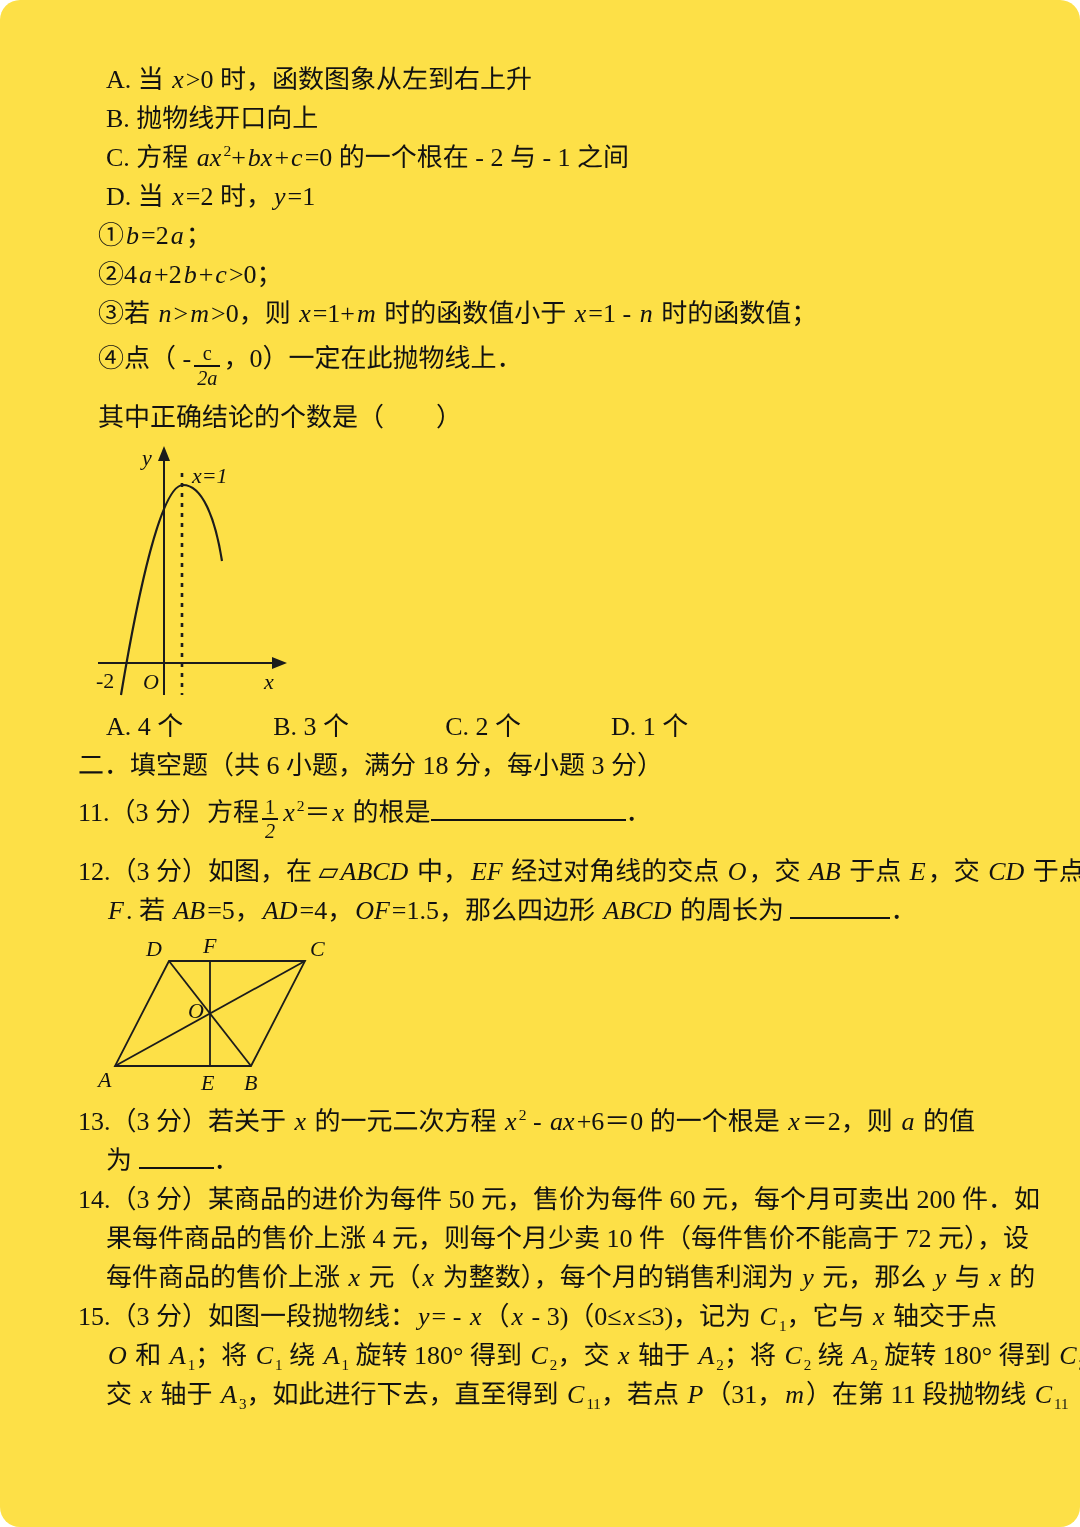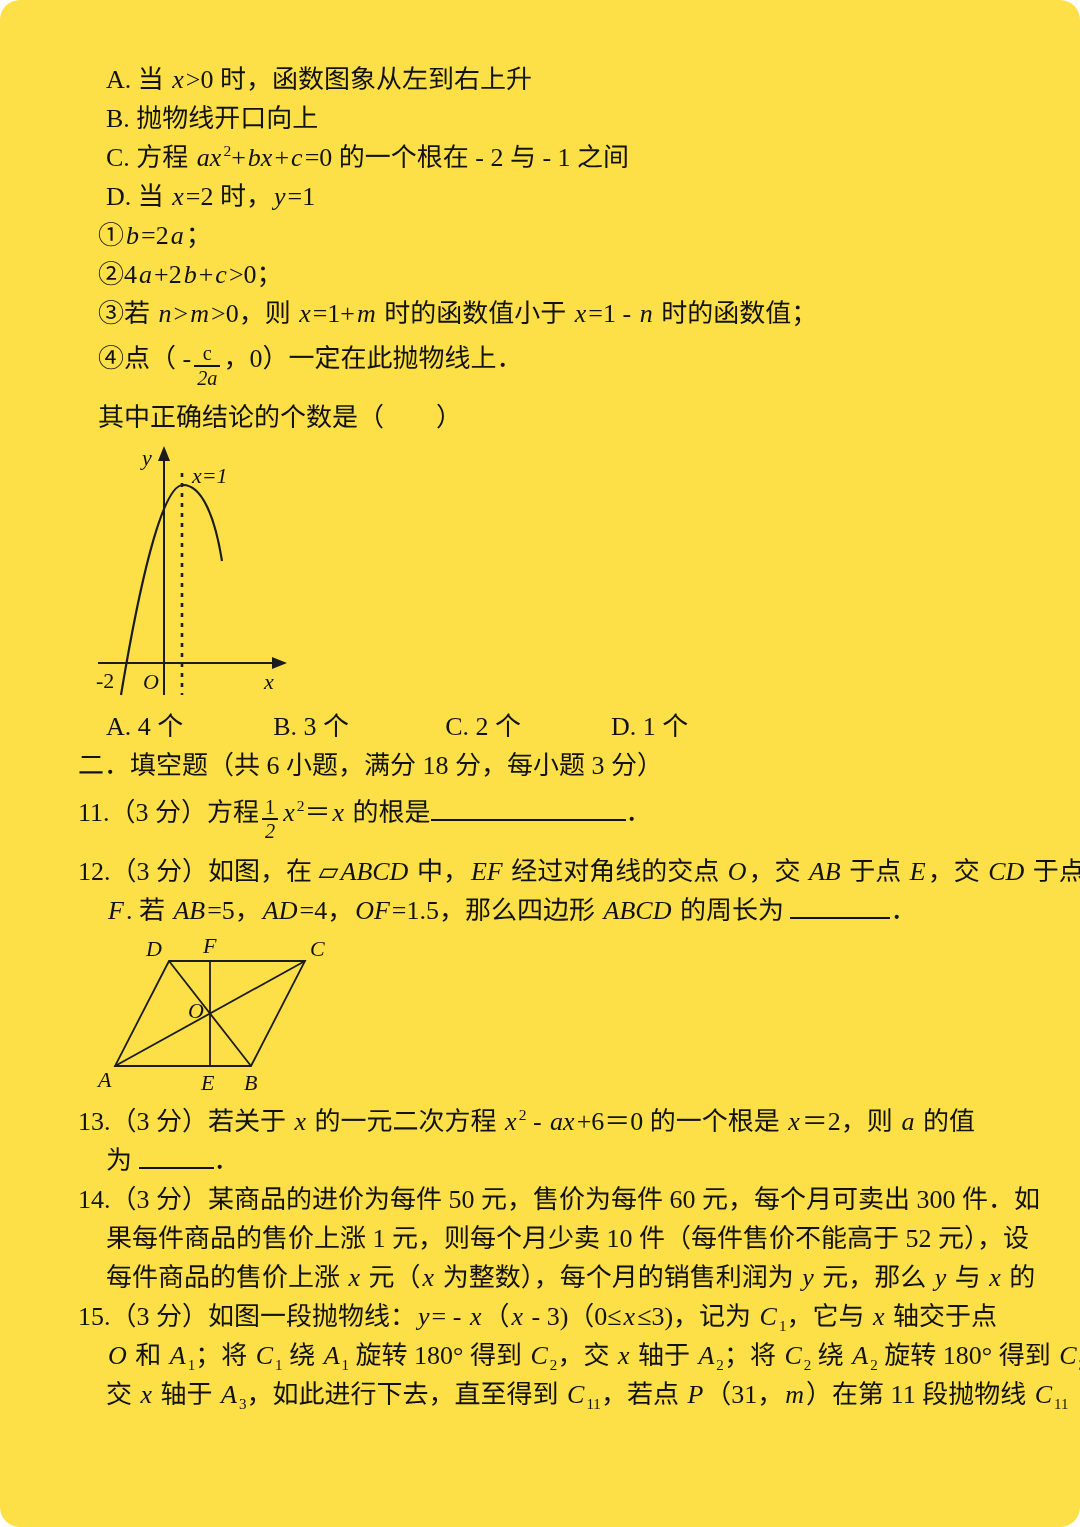--- a/index.html
+++ b/index.html
@@ -86,21 +86,21 @@
     <text x="58" y="18" class="it" font-size="21">D</text>
     <text x="115" y="15" class="it" font-size="21">F</text>
     <text x="222" y="18" class="it" font-size="21">C</text>
     <text x="100" y="80" class="it" font-size="21">O</text>
     <text x="10" y="149" class="it" font-size="21">A</text>
     <text x="113" y="152" class="it" font-size="21">E</text>
     <text x="156" y="152" class="it" font-size="21">B</text>
   </svg>
       <div class="line ind0">13.（3 分）若关于 <span class="var">x</span> 的一元二次方程 <span class="var">x</span><sup>2</sup> - <span class="var">ax</span>+6＝0 的一个根是 <span class="var">x</span>＝2，则 <span class="var">a</span> 的值</div>
       <div class="line ind2">为 <span class="blank" style="width: 75px;"></span>．</div>
-      <div class="line ind0">14.（3 分）某商品的进价为每件 50 元，售价为每件 60 元，每个月可卖出 300 件．如</div>
-      <div class="line ind2">果每件商品的售价上涨 1 元，则每个月少卖 10 件（每件售价不能高于 52 元），设</div>
+      <div class="line ind0">14.（3 分）某商品的进价为每件 50 元，售价为每件 60 元，每个月可卖出 200 件．如</div>
+      <div class="line ind2">果每件商品的售价上涨 4 元，则每个月少卖 10 件（每件售价不能高于 72 元），设</div>
       <div class="line ind2">每件商品的售价上涨 <span class="var">x</span> 元（<span class="var">x</span> 为整数），每个月的销售利润为 <span class="var">y</span> 元，那么 <span class="var">y</span> 与 <span class="var">x</span> 的</div>
       <div class="line ind0">15.（3 分）如图一段抛物线：<span class="var">y</span>= - <span class="var">x</span>（<span class="var">x</span> - 3)（0≤<span class="var">x</span>≤3)，记为 <span class="var">C</span><sub>1</sub>，它与 <span class="var">x</span> 轴交于点</div>
       <div class="line ind2"><span class="var">O</span> 和 <span class="var">A</span><sub>1</sub>；将 <span class="var">C</span><sub>1</sub> 绕 <span class="var">A</span><sub>1</sub> 旋转 180° 得到 <span class="var">C</span><sub>2</sub>，交 <span class="var">x</span> 轴于 <span class="var">A</span><sub>2</sub>；将 <span class="var">C</span><sub>2</sub> 绕 <span class="var">A</span><sub>2</sub> 旋转 180° 得到 <span class="var">C</span><sub>3</sub>，</div>
       <div class="line ind2">交 <span class="var">x</span> 轴于 <span class="var">A</span><sub>3</sub>，如此进行下去，直至得到 <span class="var">C</span><sub>11</sub>，若点 <span class="var">P</span>（31，<span class="var">m</span>）在第 11 段抛物线 <span class="var">C</span><sub>11</sub></div>
     </div>
 
 </div>
 
 </body></html>

